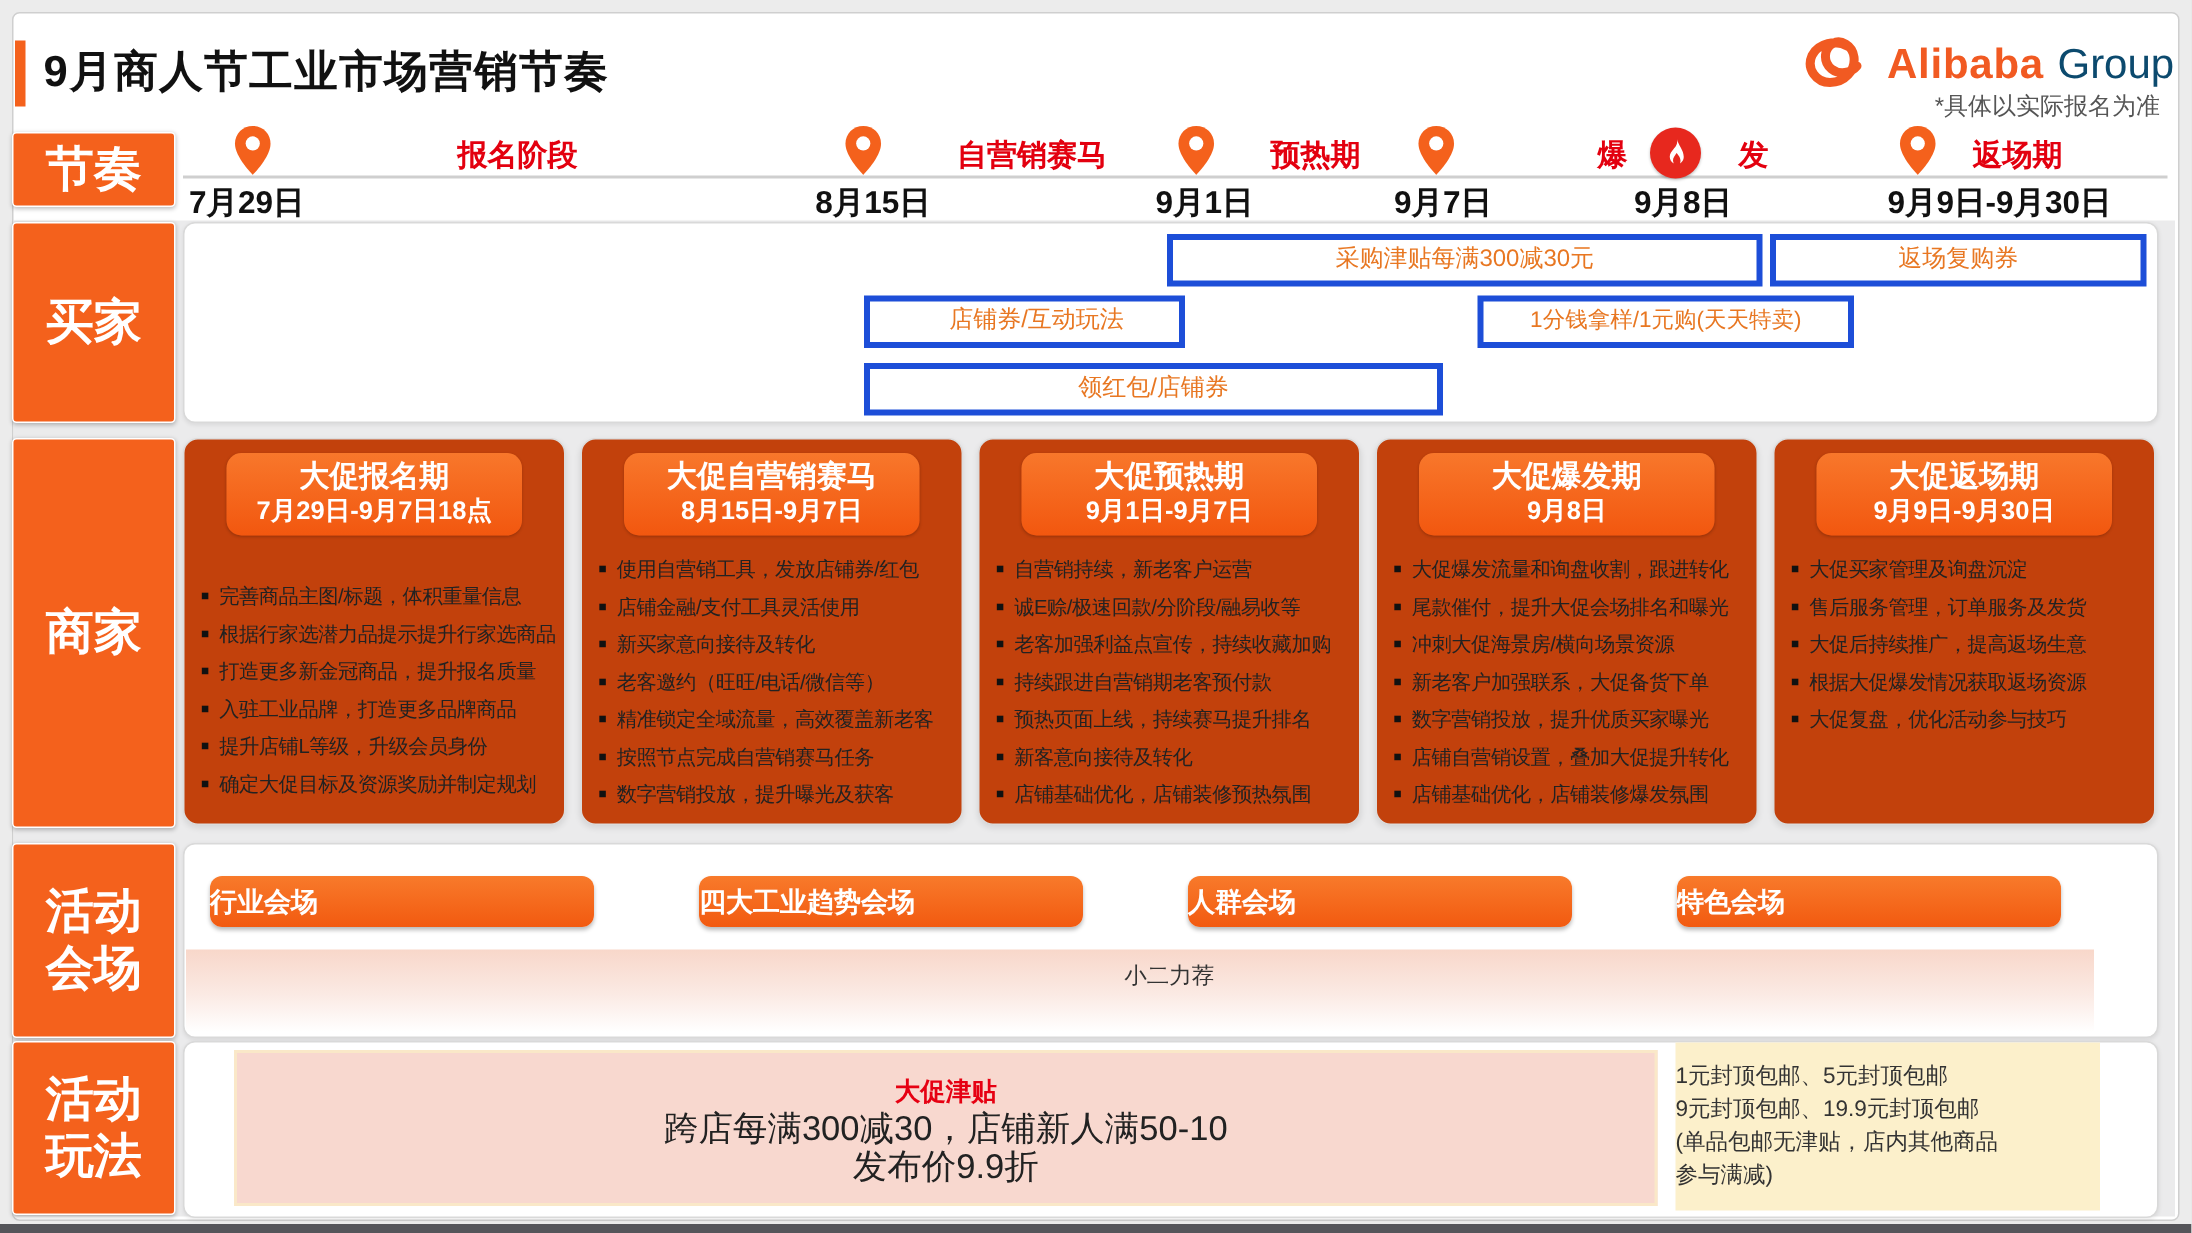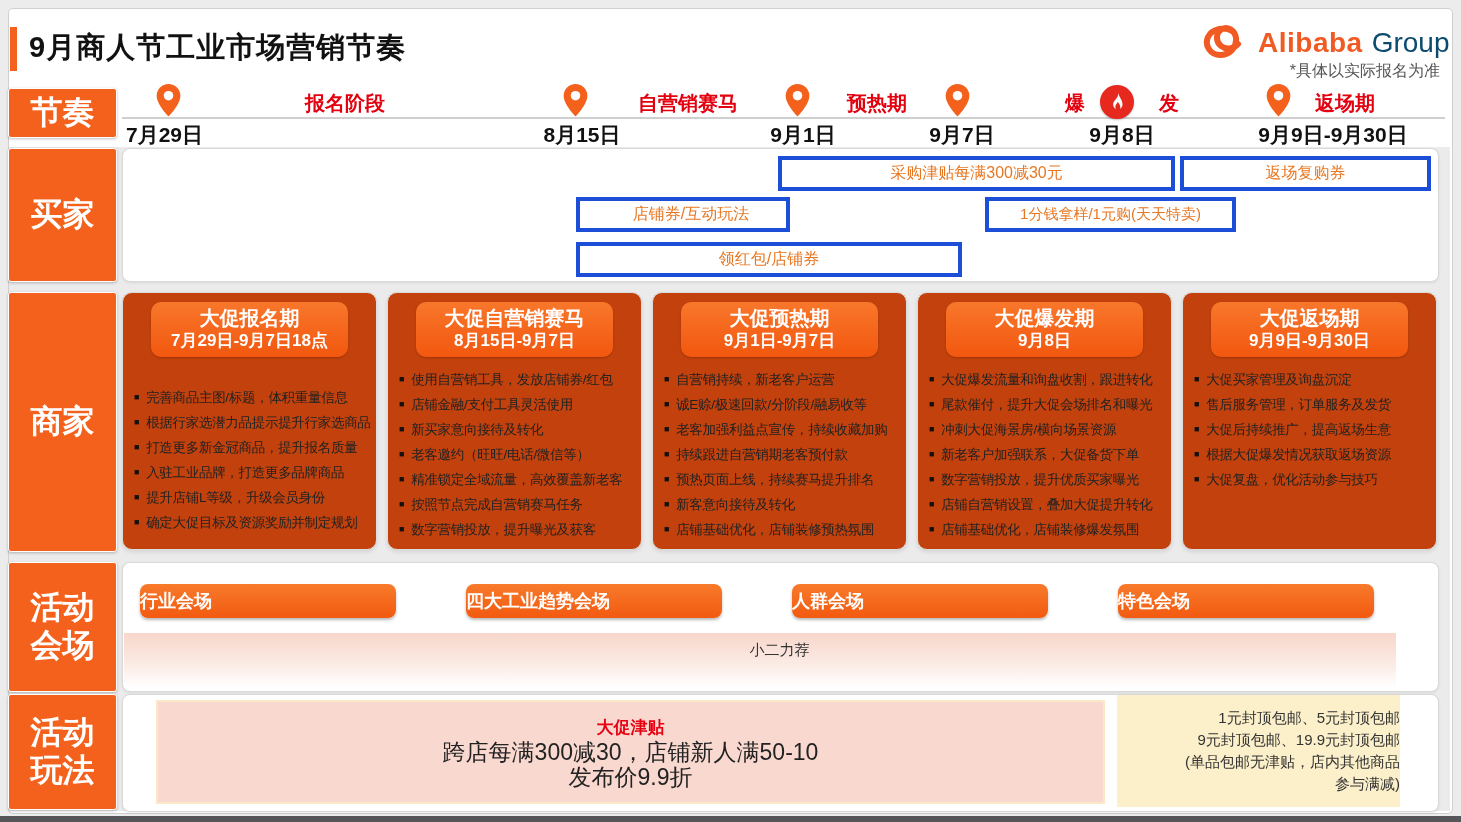--- a/index.html
+++ b/index.html
@@ -57,21 +57,21 @@
   .band{position:absolute;left:124px;top:633px;width:1272px;height:55px;
         background:linear-gradient(180deg,#F8D7CA 0%,#FBEAE4 55%,rgba(255,255,255,0) 100%);}
   .recommend{position:absolute;left:122px;top:641px;width:1315px;text-align:center;font-size:15px;color:#333;}
 
   
   .pink{position:absolute;left:124px;top:700px;width:945px;height:100px;background:#F8D8CF;border:2px solid #FAE8C8;
         display:flex;flex-direction:column;align-items:center;justify-content:center;text-align:center;margin-left:32px;}
   .pink .pt{font-size:17px;font-weight:bold;color:#E60012;line-height:25px;}
   .pink .pl{font-size:23px;color:#222;line-height:25px;}
   .yellow{position:absolute;left:1117px;top:695px;width:283px;height:112px;background:#FCF0CB;
-          display:flex;flex-direction:column;align-items:flex-end;justify-content:center;text-align:center;}
+          display:flex;flex-direction:column;align-items:flex-start;justify-content:center;text-align:center;}
   .yellow .yl{font-size:15px;color:#333;line-height:22px;white-space:nowrap;}
 </style>
 </head>
 <body>
 
 <div class="stage">
   <div class="panel"></div>
   <div class="content-bg"></div>
 
   <div class="accent"></div>

